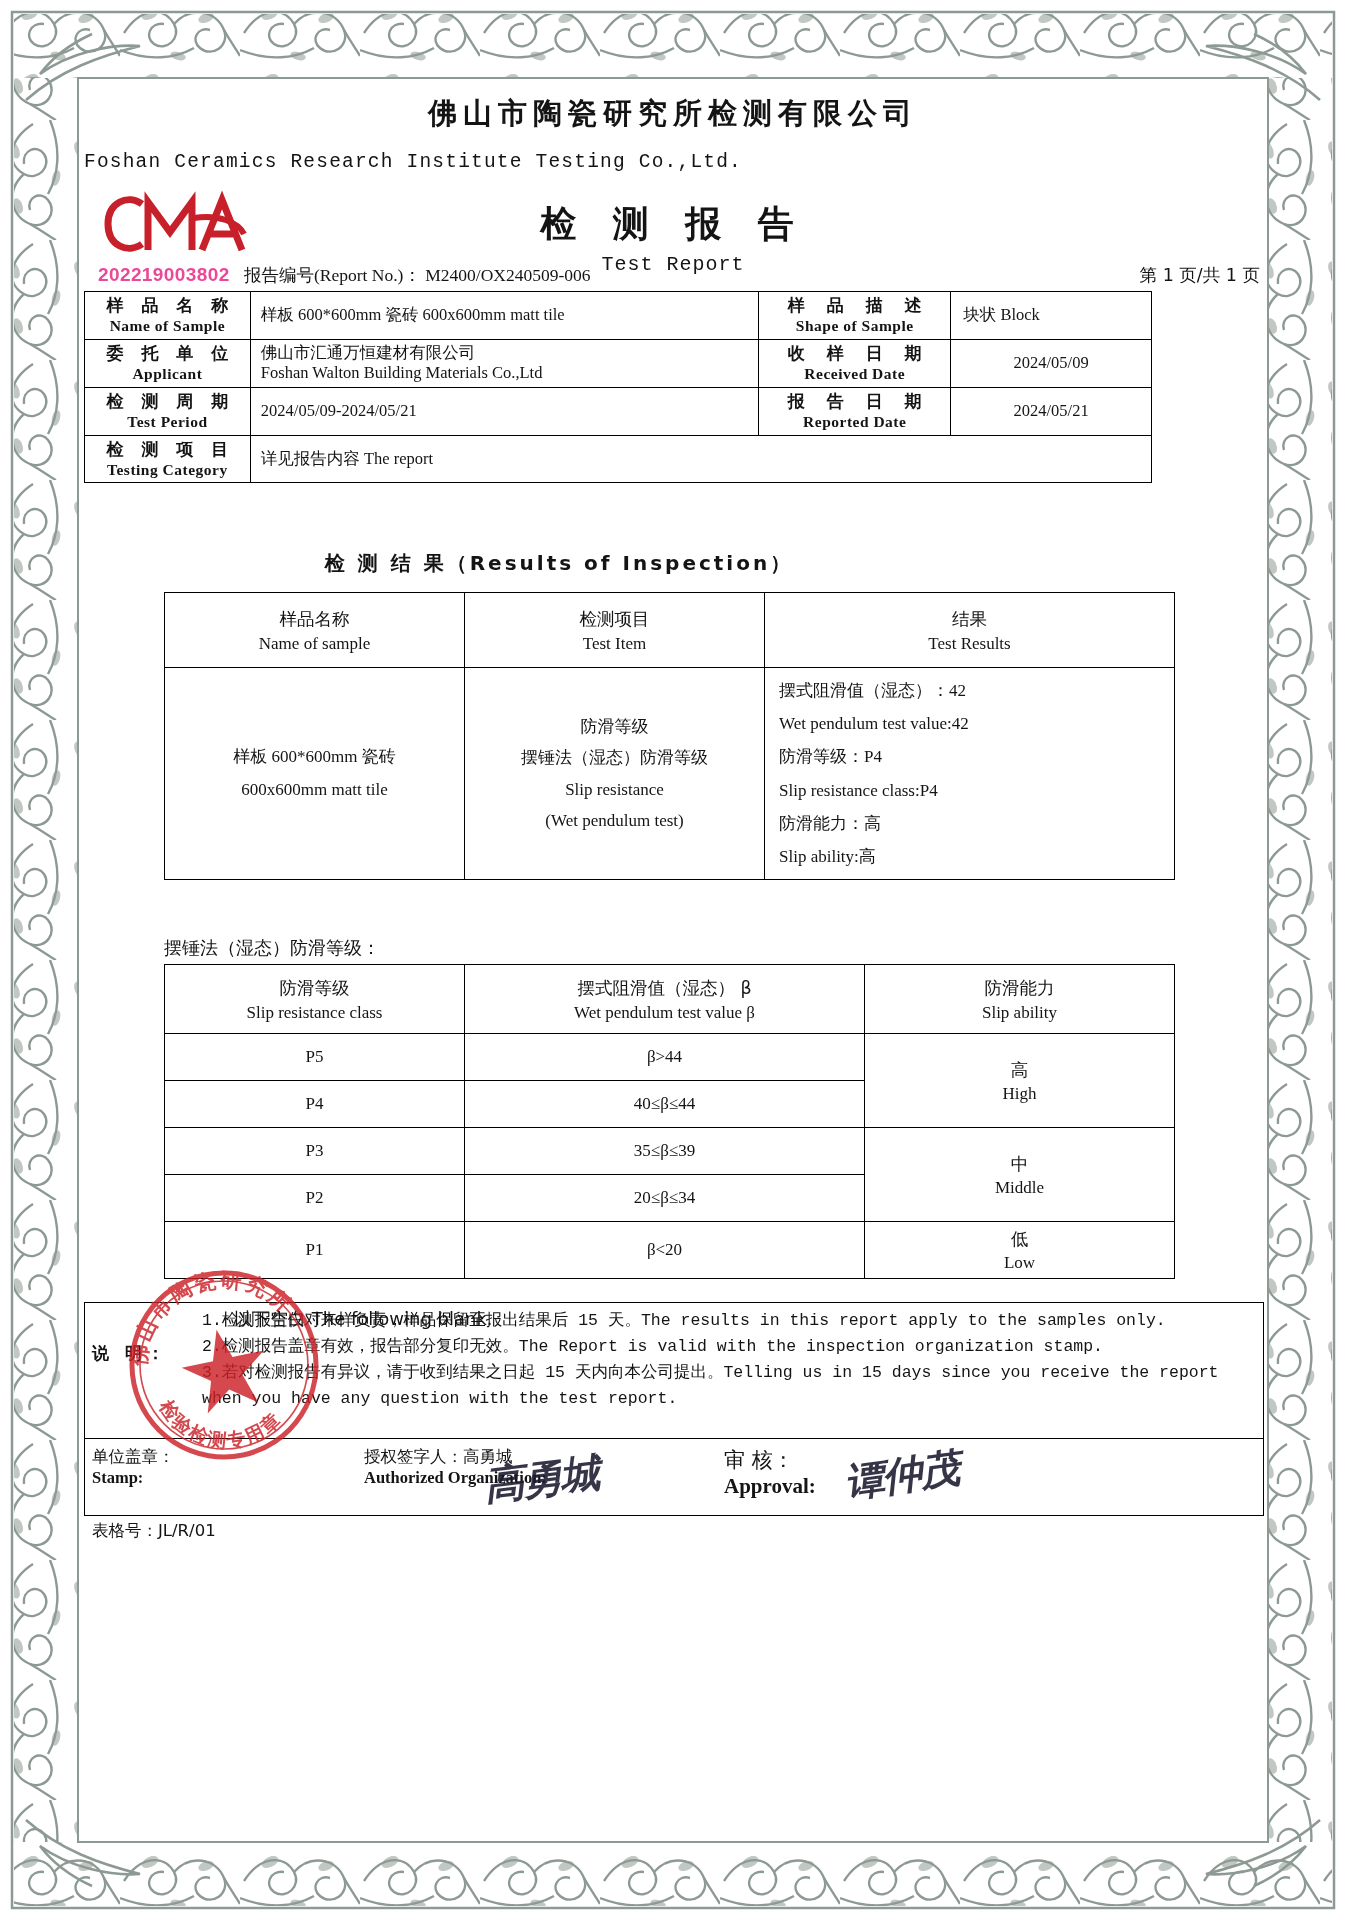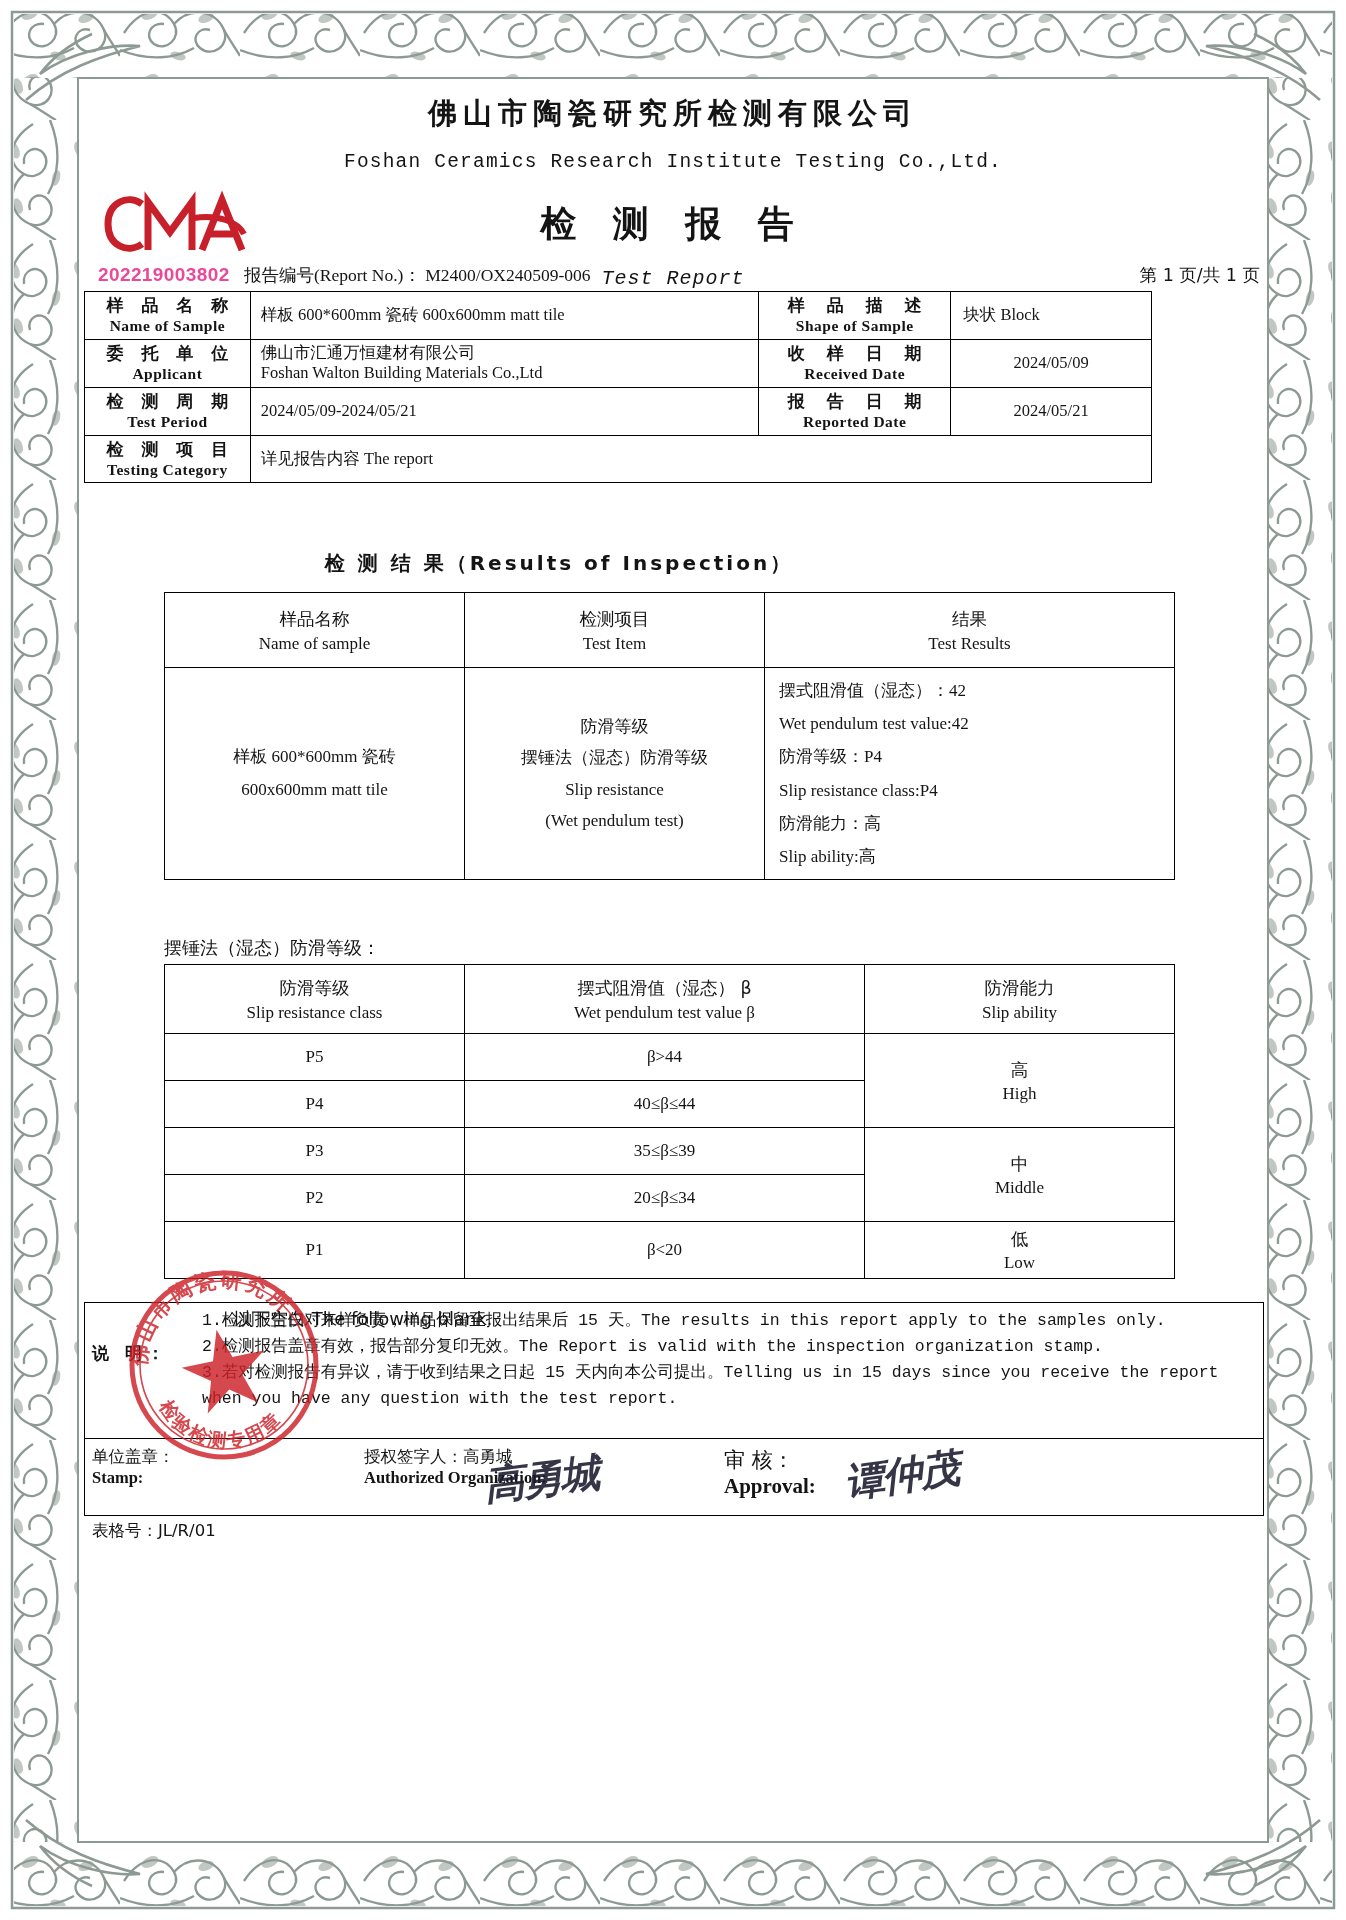--- a/index.html
+++ b/index.html
@@ -38,41 +38,39 @@
   
   .org-cn {
     text-align: center;
     font-size: 29px;
     font-weight: bold;
     letter-spacing: 6px;
     font-family: "DejaVu Sans", sans-serif;
     margin-top: 14px;
   }
   .org-en {
-    text-align: center;
     font-size: 19.5px;
     letter-spacing: 1.2px;
     font-family: "Liberation Mono", monospace;
     margin-top: 17px;
   }
   .title-cn {
     text-align: center;
     font-size: 36px;
     font-weight: bold;
     letter-spacing: 12px;
     font-family: "DejaVu Sans", sans-serif;
     margin-top: 27px;
   }
   .title-en {
     text-align: center;
     font-size: 20px;
     letter-spacing: 1px;
-    margin-top: 18px;
+    margin-top: 4px;
     font-family: "Liberation Mono", monospace;
-    font-style: italic;
   }
 
   
   .cma-logo {
     position: absolute;
     left: 14px;
     top: 108px;
     width: 150px;
     height: 72px;
   }

